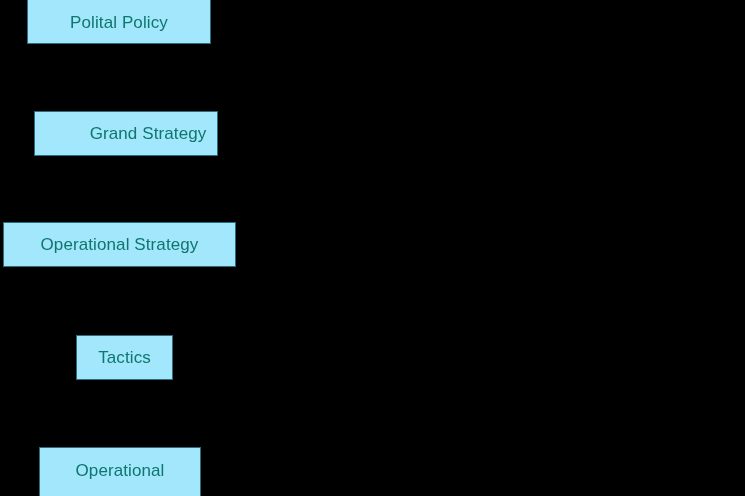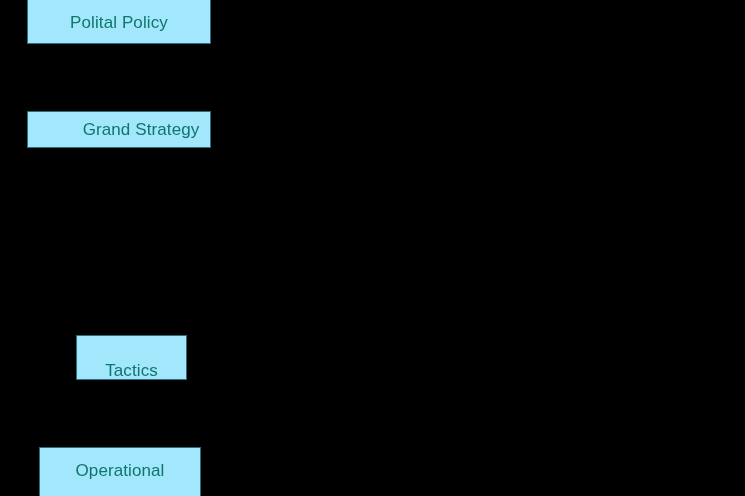--- a/index.html
+++ b/index.html
@@ -43,38 +43,37 @@
     left: 27px;
     top: -6px;
     width: 184px;
     height: 50px;
   }
   #node-political-policy .node-label {
     position: relative;
     top: 3px;
   }
   #node-grand-strategy {
-    left: 27px;
+    left: 34px;
     top: 111px;
     width: 184px;
-    height: 37px;
+    height: 45px;
     padding-left: 44px;
   }
   #node-operational-strategy {
     left: 3px;
     top: 222px;
     width: 233px;
     height: 45px;
   }
   #node-tactics {
     left: 76px;
     top: 335px;
-    width: 111px;
+    width: 97px;
     height: 45px;
-    align-items: flex-end;
   }
   #node-engagement {
     left: 39px;
     top: 447px;
     width: 162px;
     height: 52px;
   }
   #node-engagement .node-label {
     position: relative;
     top: -3px;
@@ -86,20 +85,23 @@
 <div id="diagram-canvas">
 
   <div class="node-box" id="node-political-policy">
     <span class="node-label">Polital Policy</span>
   </div>
 
   <div class="node-box" id="node-grand-strategy">
     <span class="node-label">Grand Strategy</span>
   </div>
 
+  <div class="node-box" id="node-operational-strategy">
+    <span class="node-label">Operational Strategy</span>
+  </div>
 
   <div class="node-box" id="node-tactics">
     <span class="node-label">Tactics</span>
   </div>
 
   <div class="node-box" id="node-engagement">
     <span class="node-label">Operational</span>
   </div>
 
 </div>

